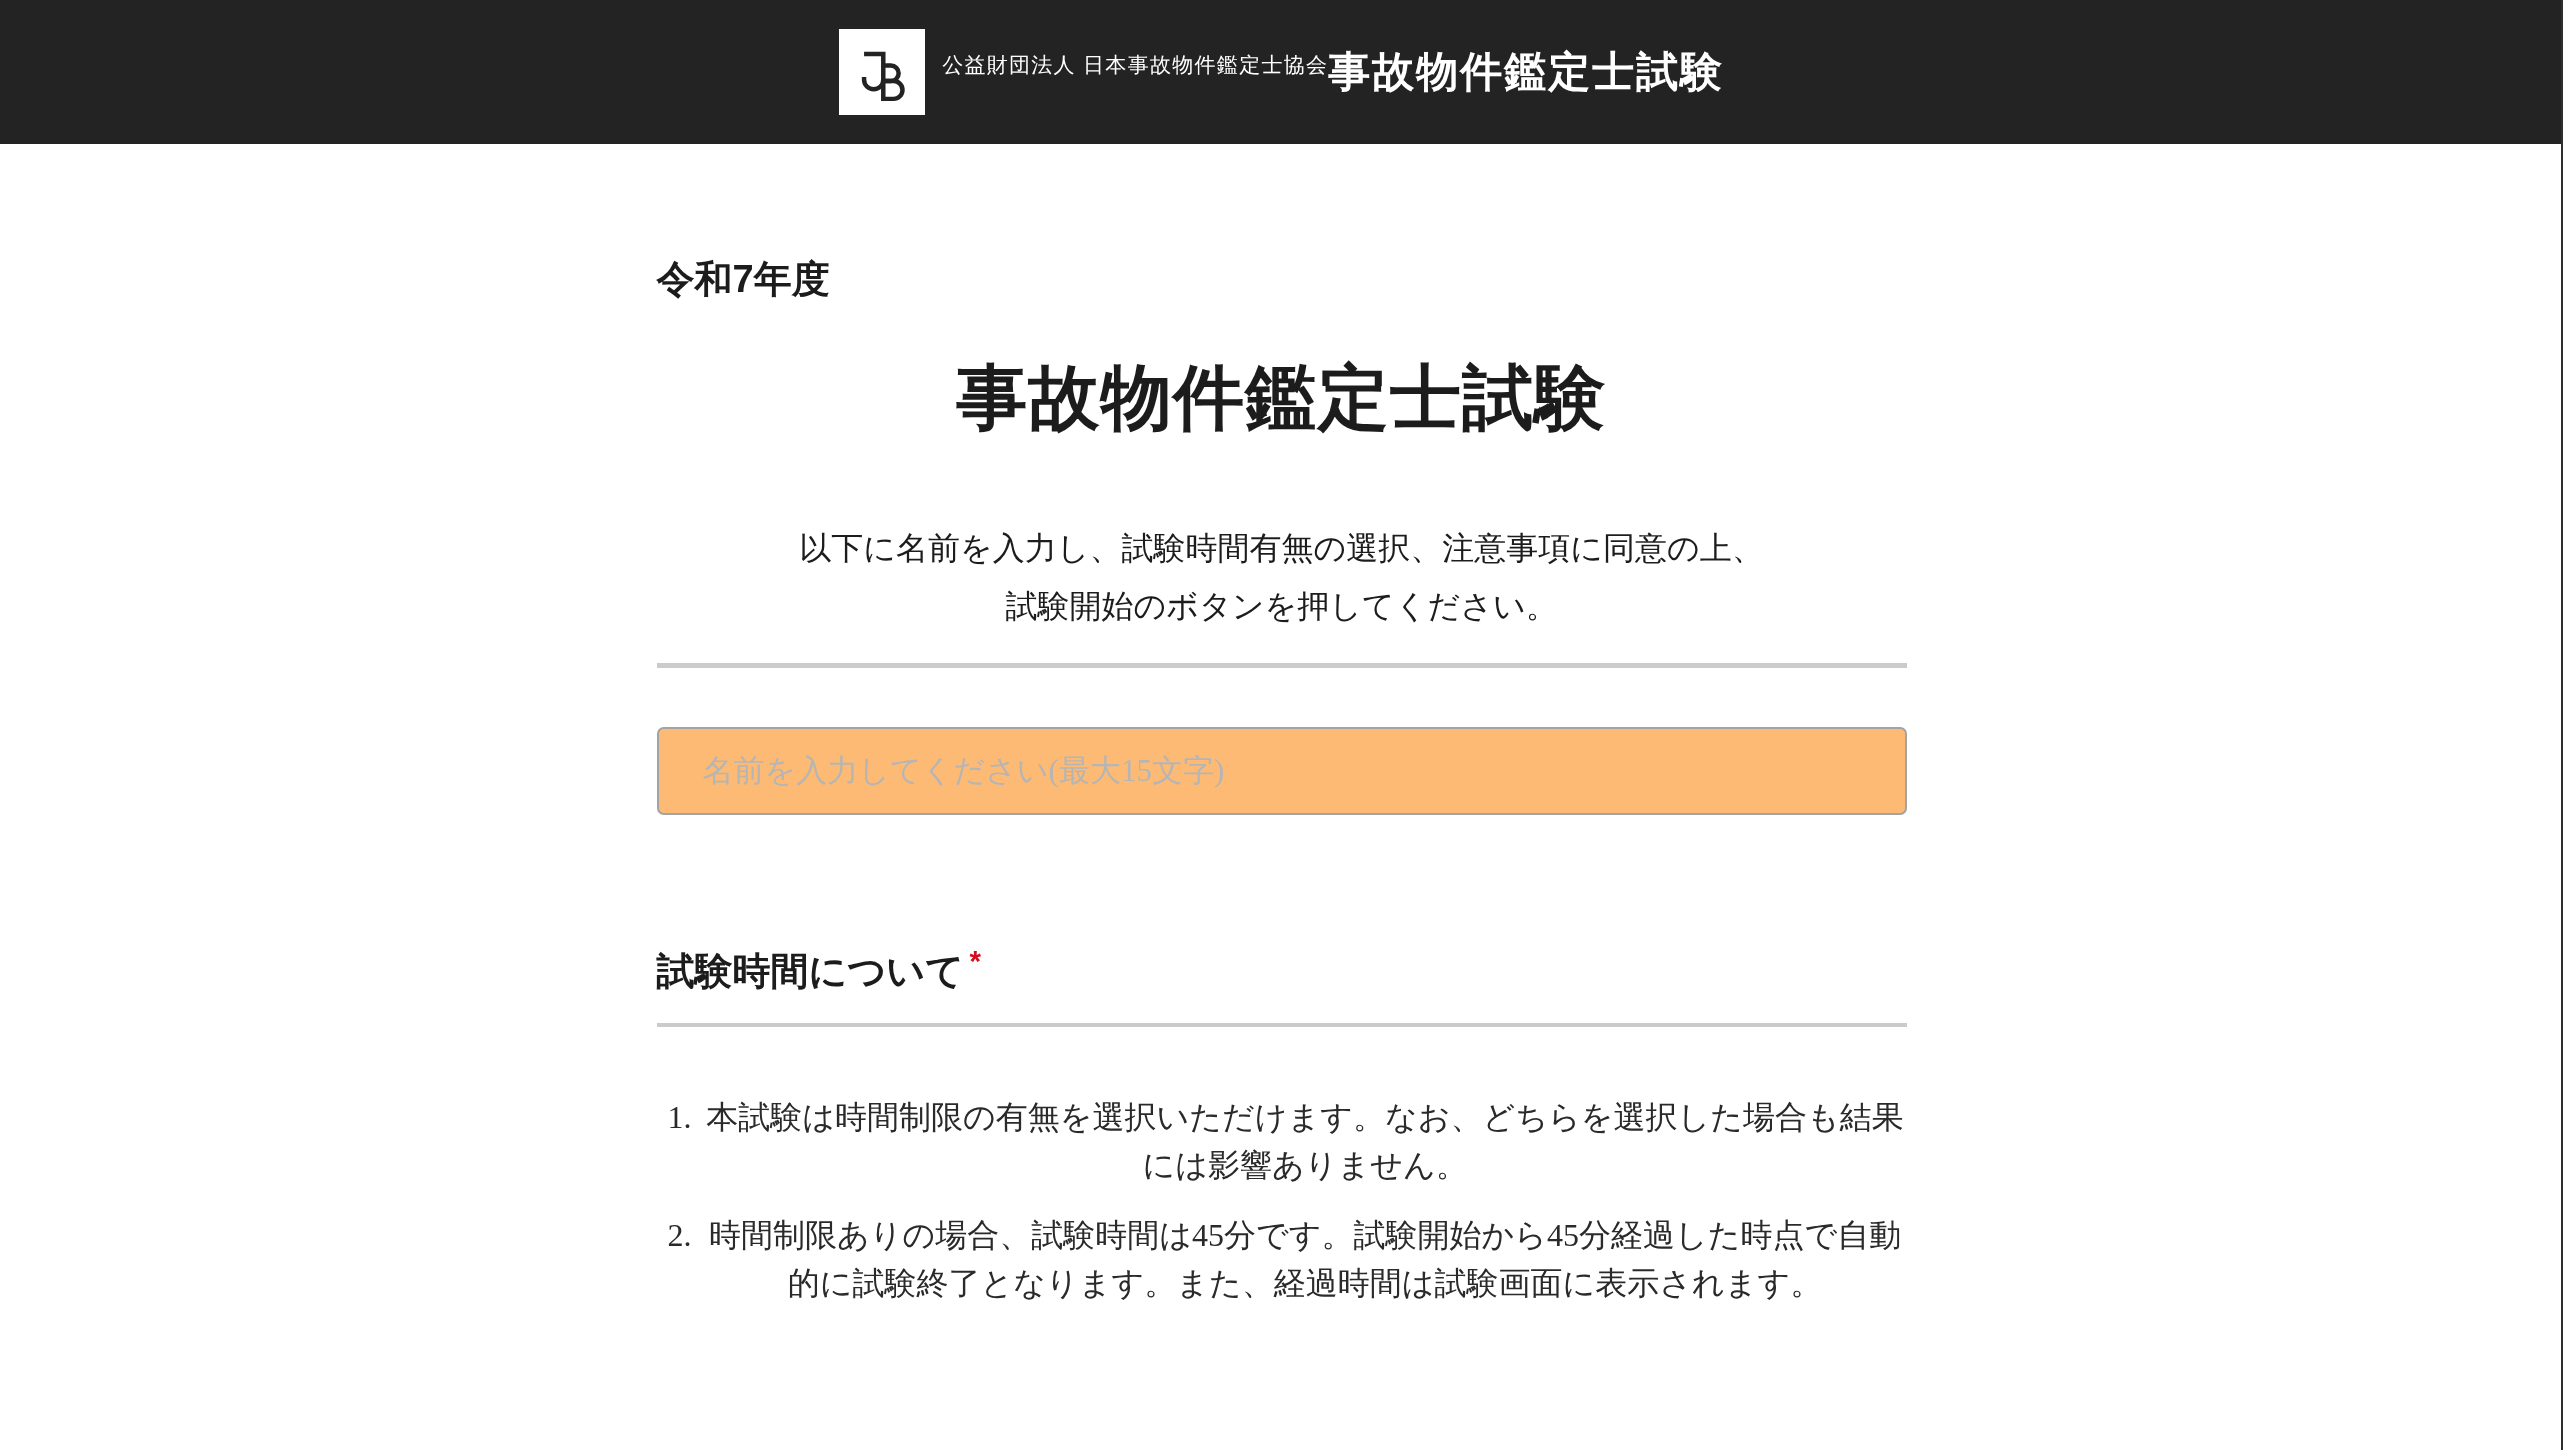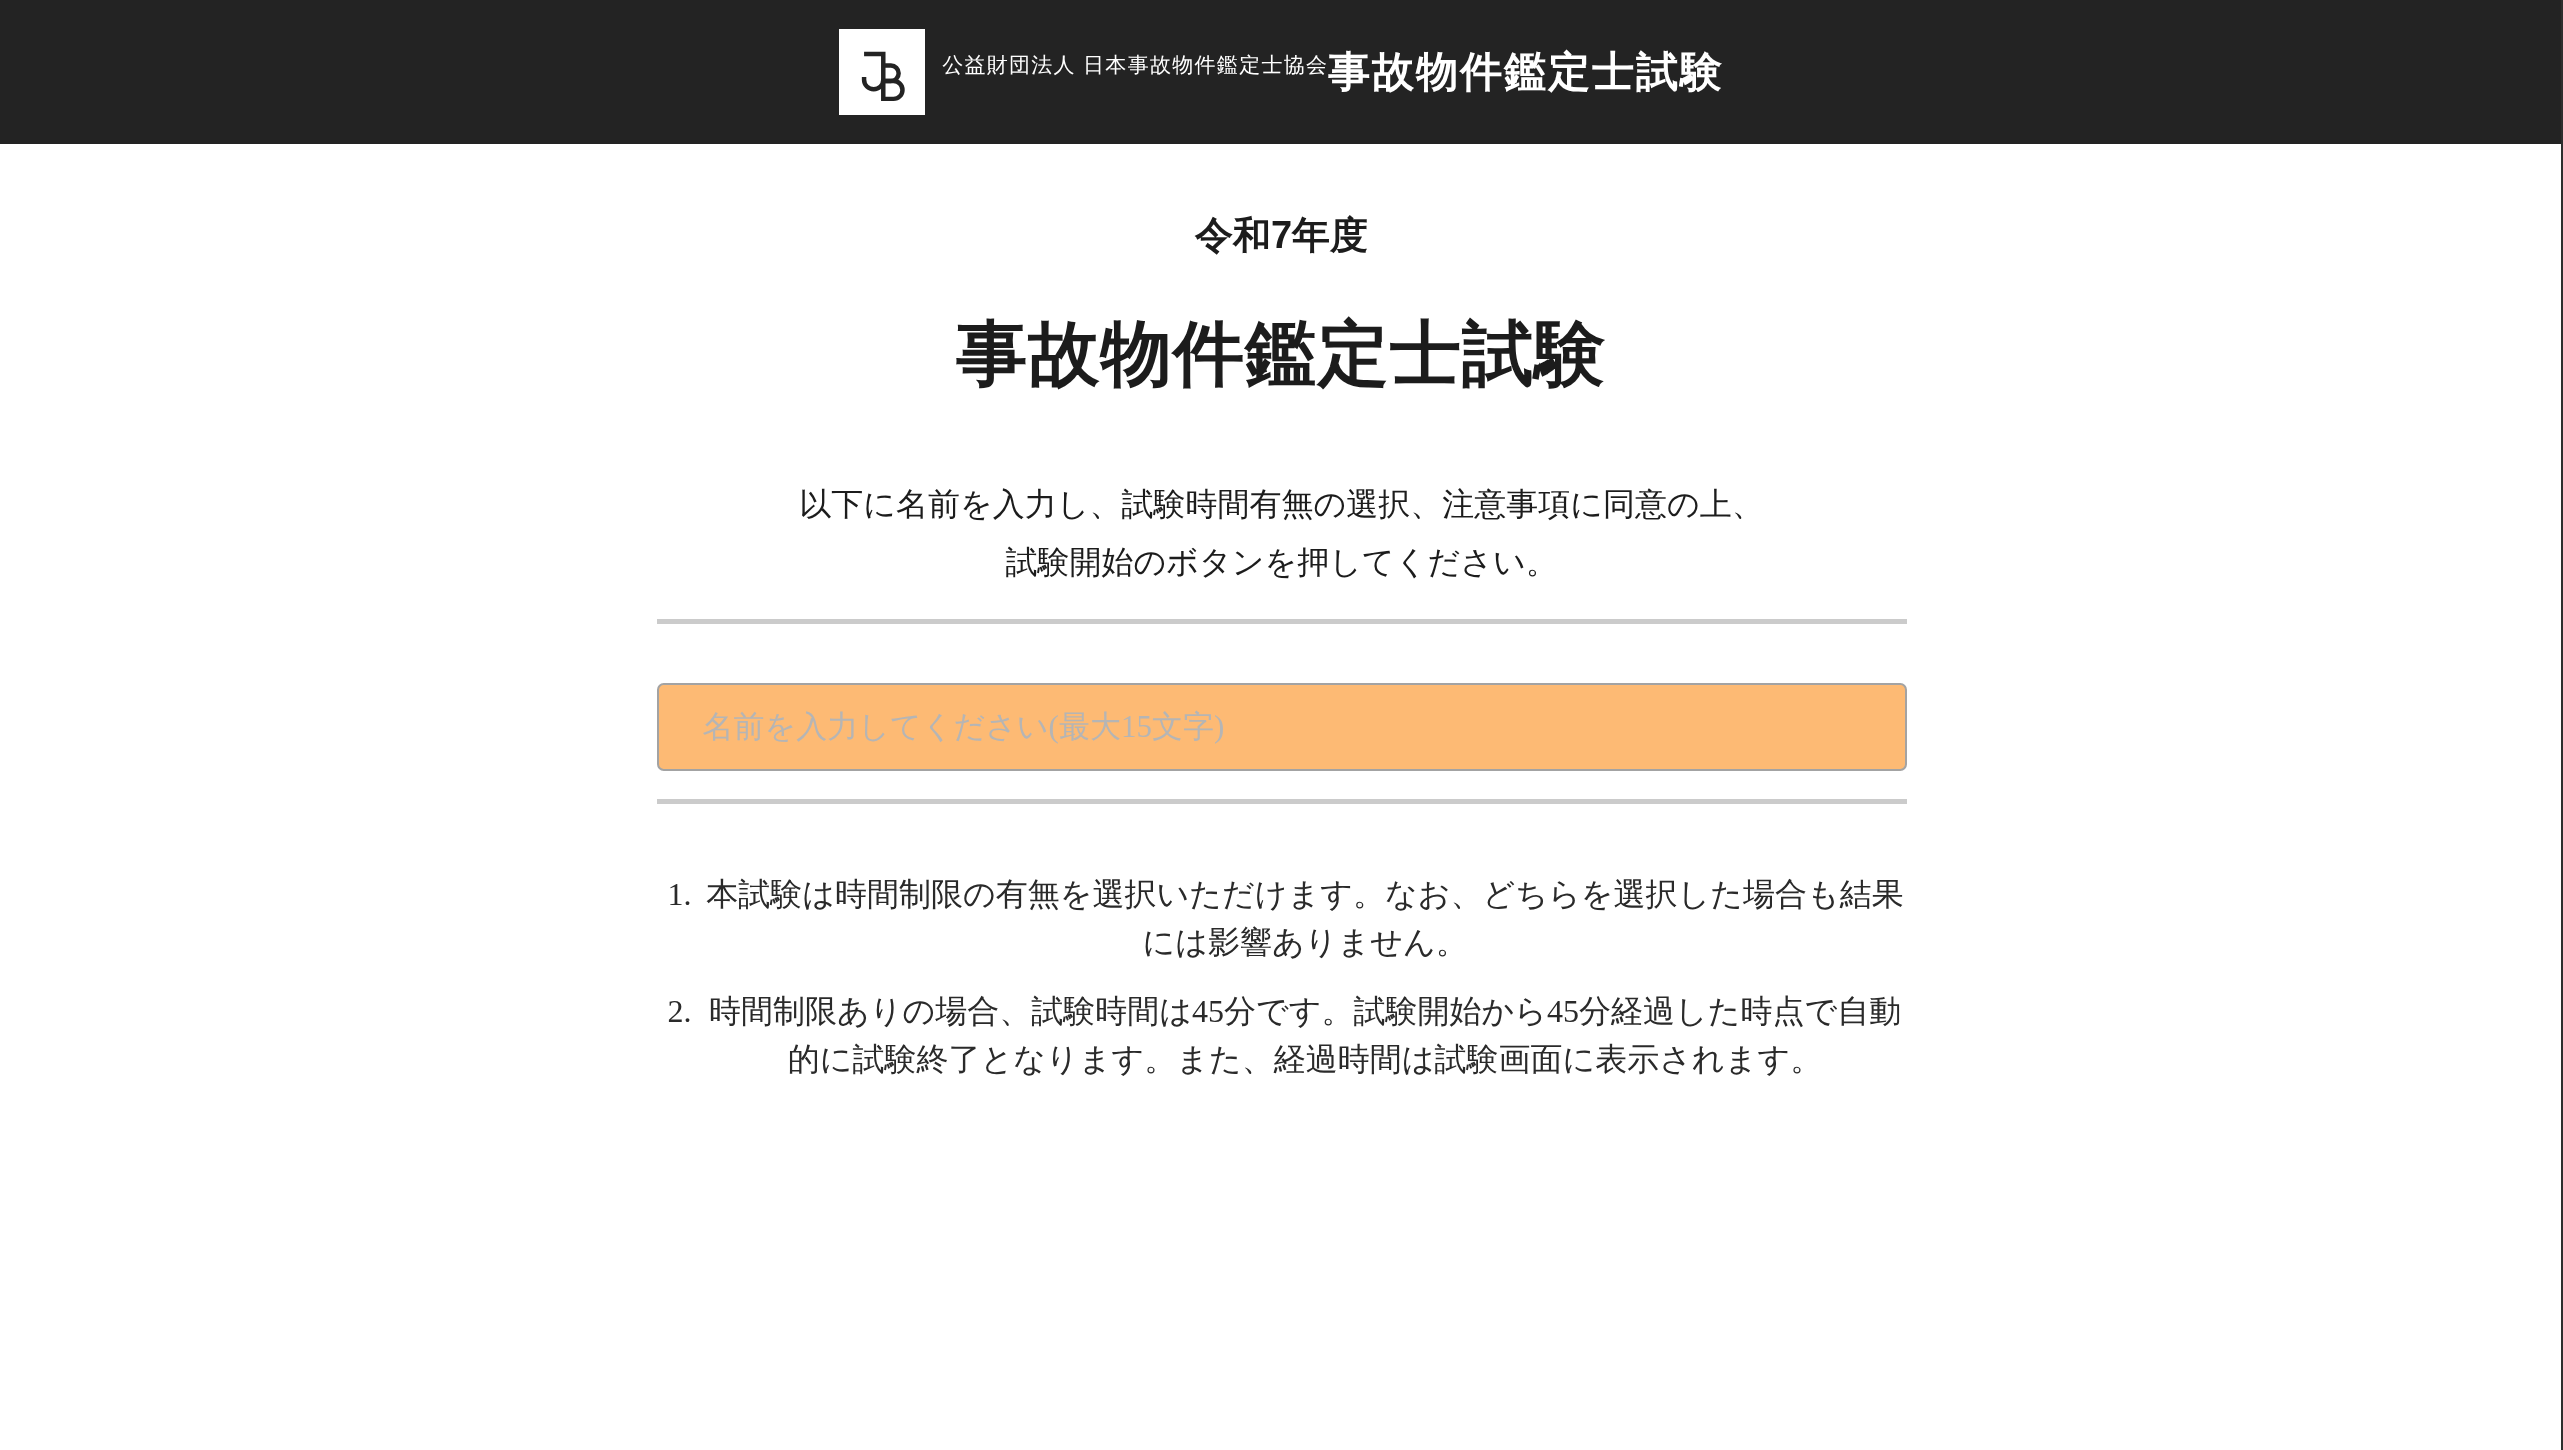--- a/index.html
+++ b/index.html
@@ -31,22 +31,21 @@
   }
   .site-title {
     color: #ffffff; font-size: 42px; font-weight: 600; letter-spacing: 2px;
     line-height: 1;
   }
 
   
   .main-content { width: 1250px; margin: 0 auto; }
 
   .year-label {
-    margin-top: 72px;
-    text-align: center;
+    margin-top: 116px;
     font-size: 38px; font-weight: 700; color: #1c1c1c;
     line-height: 1;
   }
   .exam-title {
     margin-top: 64px;
     text-align: center;
     font-size: 71px; font-weight: 700; color: #1c1c1c;
     letter-spacing: 1.3px; line-height: 1;
   }
   .description {
@@ -132,20 +131,23 @@
     <span>以下に名前を入力し、試験時間有無の選択、注意事項に同意の上、</span>
     <span>試験開始のボタンを押してください。</span>
   </p>
 
   <section class="form-section">
     <hr class="divider">
     <input class="name-input" type="text" placeholder="名前を入力してください(最大15文字)" style="">
   </section>
 
   <section class="form-section">
+    <h2 class="section-label label-time">
+      <span>試験時間について</span><span class="required-mark">*</span>
+    </h2>
     <hr class="divider">
     <ol class="rules-list">
       <li>本試験は時間制限の有無を選択いただけます。なお、どちらを選択した場合も結果には影響ありません。</li>
       <li>時間制限ありの場合、試験時間は45分です。試験開始から45分経過した時点で自動的に試験終了となります。また、経過時間は試験画面に表示されます。</li>
     </ol>
   </section>
 
 </main>
 
 <div class="edge-scrollbar"></div>

